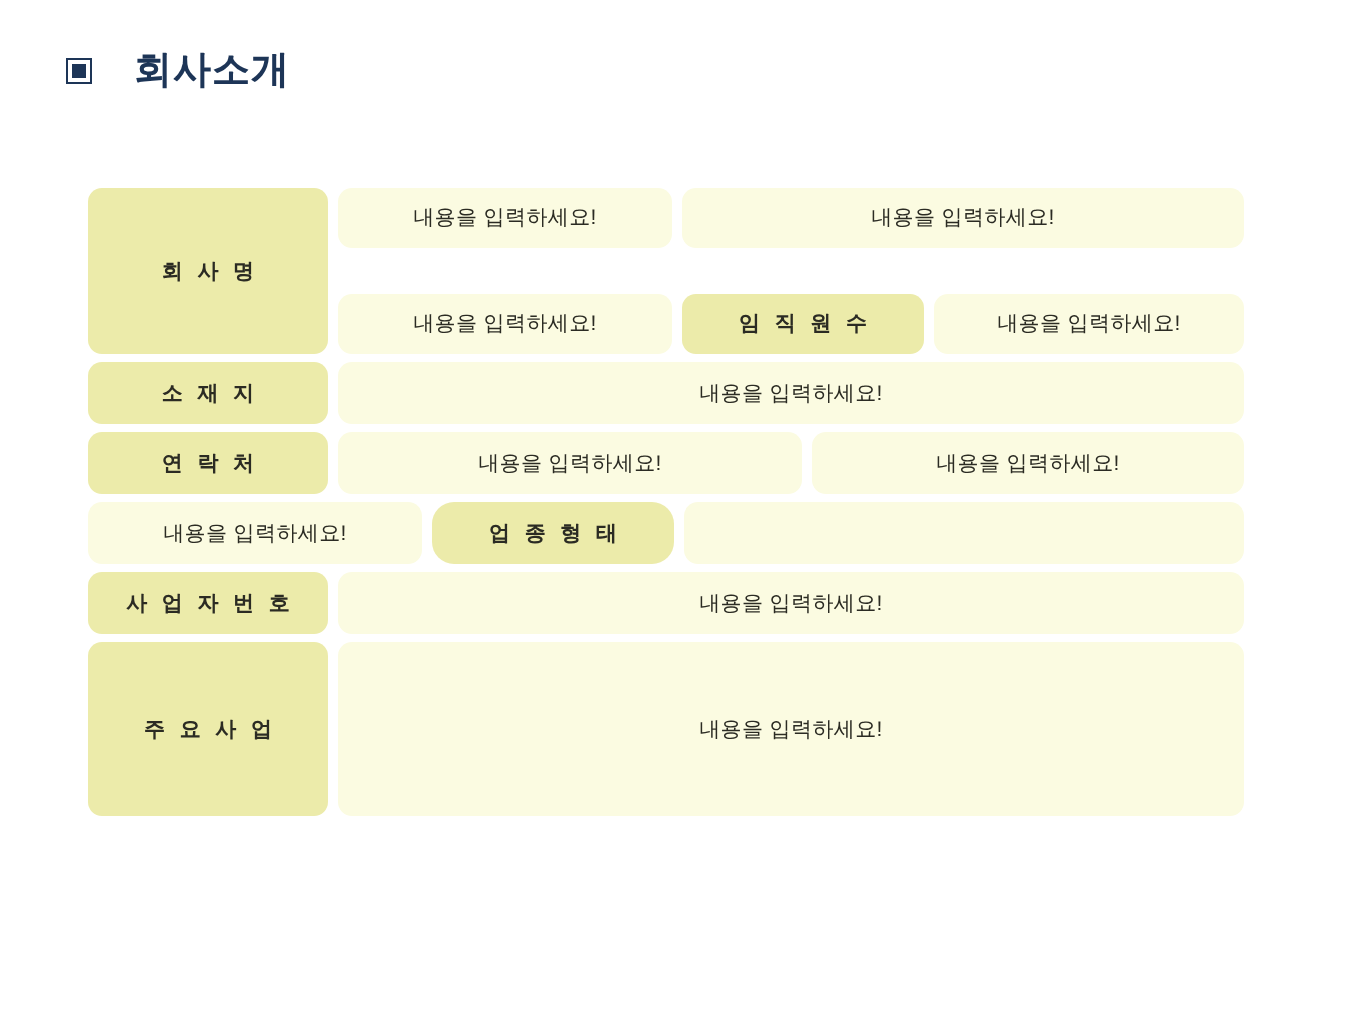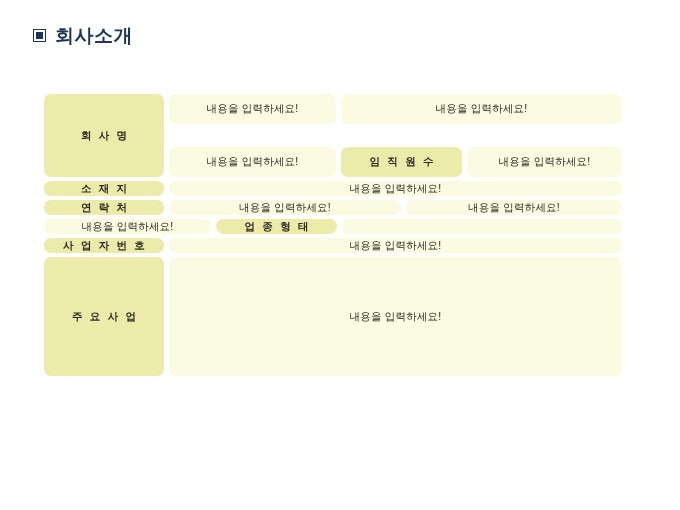--- a/index.html
+++ b/index.html
@@ -15,21 +15,21 @@
     position: relative;
   }
 
   
   .slide-title-row {
     position: absolute;
     left: 33px;
     top: 26px;
     display: flex;
     align-items: center;
-    gap: 9px;
+    gap: 21px;
   }
   .bullet-square {
     width: 13px;
     height: 13px;
     box-sizing: border-box;
     border: 1.5px solid #1d3557;
     background: #ffffff;
     position: relative;
     flex: 0 0 auto;
   }
@@ -98,22 +98,22 @@
     justify-content: space-between;
   }
   .subrow {
     display: flex;
     align-items: stretch;
   }
   .subrow + .subrow { margin-top: 5px; }
 
   
   .h-sub   { height: 30px; }
-  .h-std   { height: 15px; }
-  .h-tall  { height: 119px; }
+  .h-std   { height: 31px; }
+  .h-tall  { height: 87px; }
 
   
   .v-name  { flex: 0 0 167px; margin-right: 5px; }
   .v-ceo   { flex: 0 0 121px; margin-right: 5px; }
   .v-ceoval{ flex: 1 1 auto; }
 
   
   .w-full  { flex: 1 1 auto; }
   .w-half-l{ flex: 0 0 232px; margin-right: 5px; }
   .w-half-r{ flex: 1 1 auto; }

